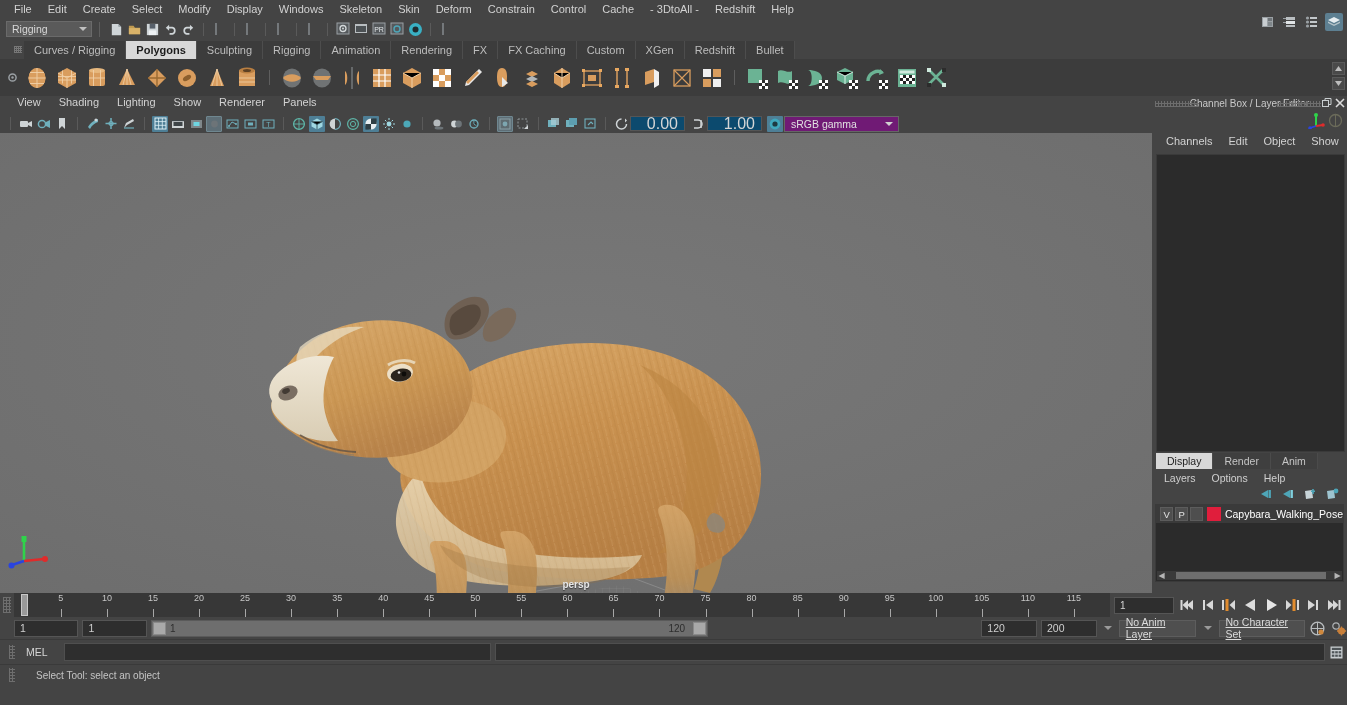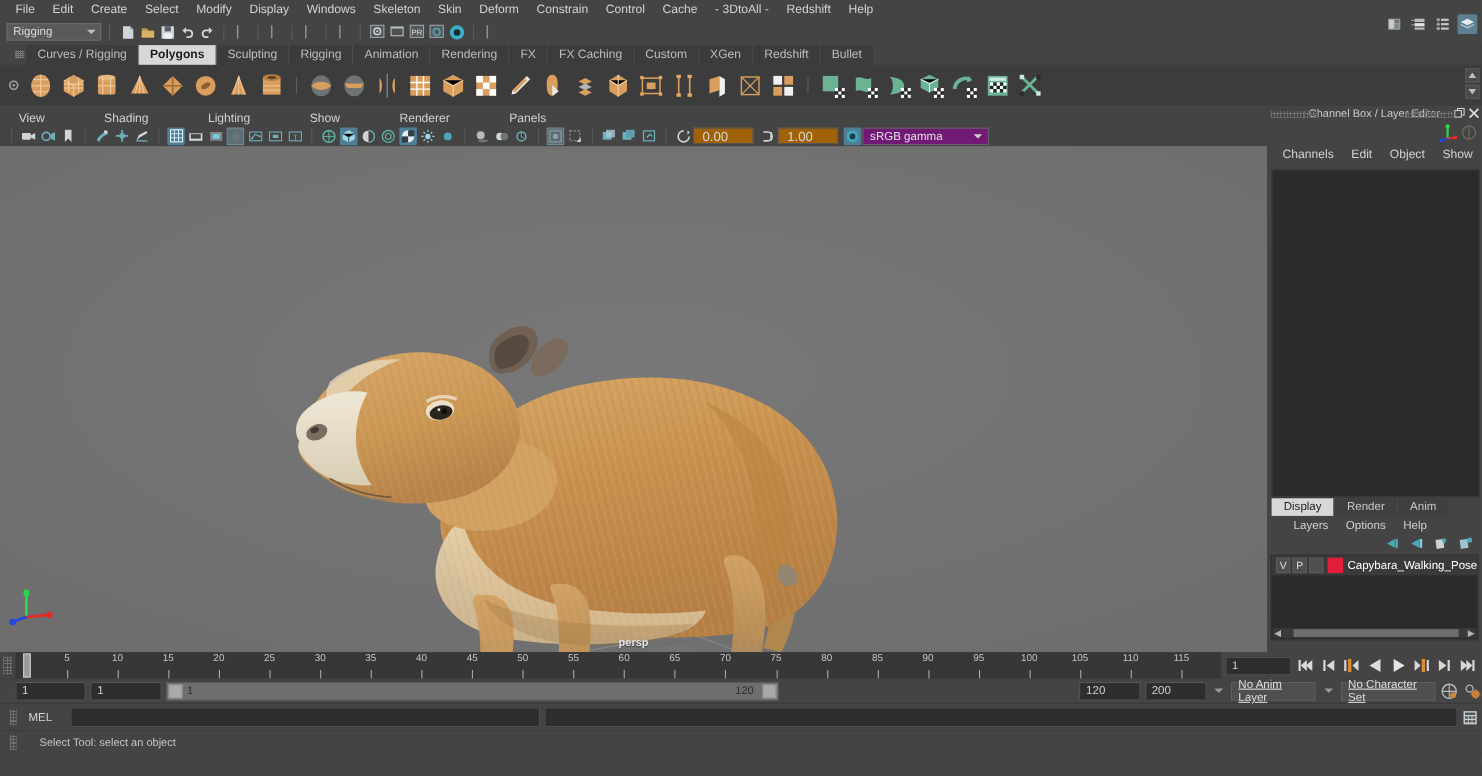--- a/index.html
+++ b/index.html
@@ -43,28 +43,28 @@
   .shelfbar { height:37px; background:#3c3c3c; display:flex; align-items:center; padding-left:2px; position:relative; }
   .shelf-gear { width:20px; height:37px; display:flex; align-items:center; justify-content:center; }
   .shelf-ico { width:30px; height:32px; display:flex; align-items:center; justify-content:center; }
   .shelf-ico svg, .sb-ico svg { display:block; }
   .shelf-scroll { position:absolute; right:2px; top:3px; display:flex; flex-direction:column; gap:2px; }
   .shelf-scroll div { width:13px; height:13px; background:#4a4a4a; border:1px solid #5a5a5a; display:flex; align-items:center; justify-content:center; }
 
   
   .main { display:flex; height:497px; }
   .viewcol { width:1152px; position:relative; background:#444; }
-  .panelmenu { height:18px; display:flex; align-items:flex-end; padding-left:8px; background:#444444;gap:36px; }
+  .panelmenu { height:18px; display:flex; align-items:flex-start; padding-left:8px; background:#444444; }
   .panelmenu .pm { padding:0 9px; font-size:11px; color:#d2d2d2; }
   .panelbar { height:19px; background:#444444; display:flex; align-items:center; padding-left:4px; }
   .vp-ico { width:16px; height:16px; display:flex; align-items:center; justify-content:center; margin:0 1px; border-radius:1px;}
   .vp-ico.on { background:#4e7f96; }
   .vp-ico.on2 { background:#5e6e76; border:1px solid #6f8790; }
-  .numfield { height:15px; background:#a16207; border:1px solid #555; color:#d5d5d5; font-size:12px;
-              display:flex; align-items:center; justify-content:flex-end; padding-right:22px; }
+  .numfield { height:15px; background:#0c4a6e; border:1px solid #555; color:#d5d5d5; font-size:16px;
+              display:flex; align-items:center; justify-content:flex-end; padding-right:6px; }
   .gammasel { height:16px; width:115px; background:#701a75; border:1px solid #666; display:flex; align-items:center;
               padding-left:6px; font-size:10.5px; color:#e0e0e0; position:relative; }
   .gammasel .arw { position:absolute; right:5px; top:5px; border-left:4px solid transparent; border-right:4px solid transparent; border-top:4px solid #d0d0d0; }
 
   .viewport { position:absolute; left:0; top:37px; width:1152px; height:460px; background:#727272; overflow:hidden; }
   .persplabel { position:absolute; left:0; right:0; bottom:3px; text-align:center; font-size:10px; color:#e6e6e6; font-weight:bold; text-shadow:0 1px 1px #3a3a3a; }
   .axisgizmo { position:absolute; left:8px; bottom:18px; width:44px; height:44px; }
 
   
   .rightcol { width:195px; background:#444444; position:relative; }
@@ -75,21 +75,21 @@
   .cb-wins { position:absolute; right:2px; top:2px; display:flex; gap:3px; }
   .cb-wins span { width:10px; height:10px; display:flex; align-items:center; justify-content:center; }
   .cb-toolrow { height:20px; position:relative; }
   .cb-menus { height:20px; display:flex; align-items:center; padding-left:6px; }
   .cb-menus span { padding:0 8px; font-size:11px; color:#d2d2d2; }
   .cb-list { margin:3px 2px 0 4px; height:298px; background:#2b2b2b; border:1px solid #3a3a3a; }
 
   .layertabs { display:flex; align-items:flex-end; height:17px; padding-left:4px; }
   .ltab { height:16px; line-height:16px; padding:0 11px; font-size:10.5px; color:#c6c6c6; background:#3f3f3f; border-right:1px solid #4b4b4b; }
   .ltab.active { background:#d8d8d8; color:#1c1c1c; }
-  .layermenus { height:17px; display:flex; align-items:center; padding-left:16px; }
+  .layermenus { height:17px; display:flex; align-items:center; padding-left:4px; }
   .layermenus span { padding:0 8px; font-size:10.5px; color:#d0d0d0; }
   .layerbtns { height:18px; display:flex; align-items:center; justify-content:flex-end; padding-right:8px; gap:8px; }
   .layerpanel { margin:0 3px; background:#2b2b2b; border:1px solid #3a3a3a; height:78px; position:relative; }
   .layerrow { display:flex; align-items:center; height:18px; background:#3a3a3a; padding-left:4px; }
   .tgl { width:16px; height:14px; background:#4e4e4e; border:1px solid #5c5c5c; font-size:9.5px; color:#e2e2e2;
          display:flex; align-items:center; justify-content:center; margin-right:2px; }
   .tgl.blank { }
   .swatch { width:17px; height:14px; margin:0 4px 0 2px; }
   .layername { font-size:10.5px; color:#ffffff; white-space:nowrap; }
   .layerscroll { position:absolute; left:1px; right:1px; bottom:1px; height:9px; background:#3a3a3a; display:flex; align-items:center; }

